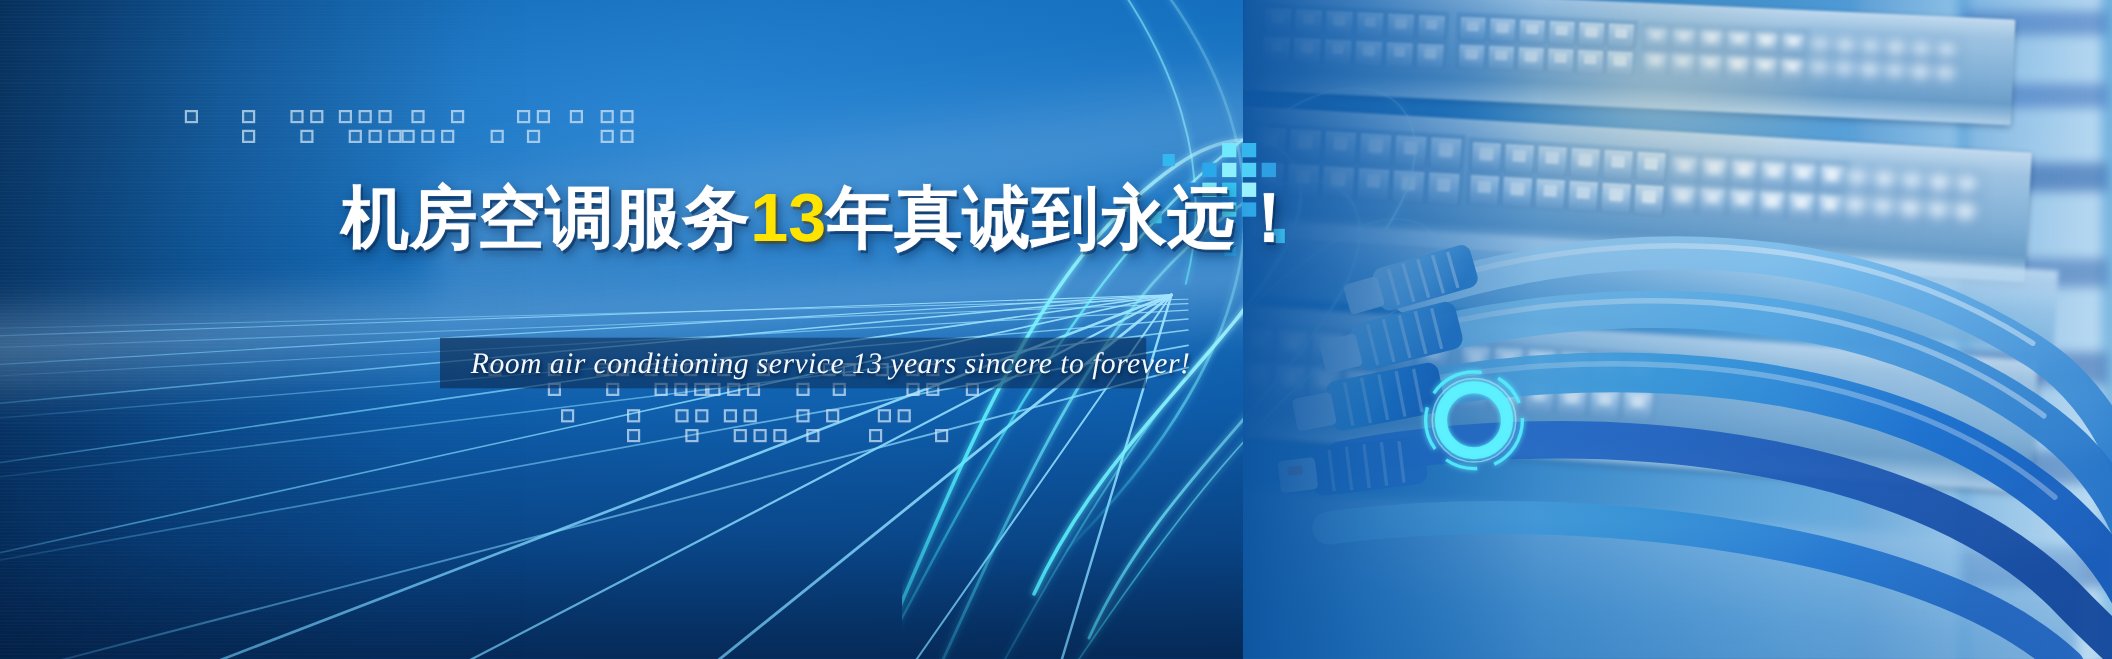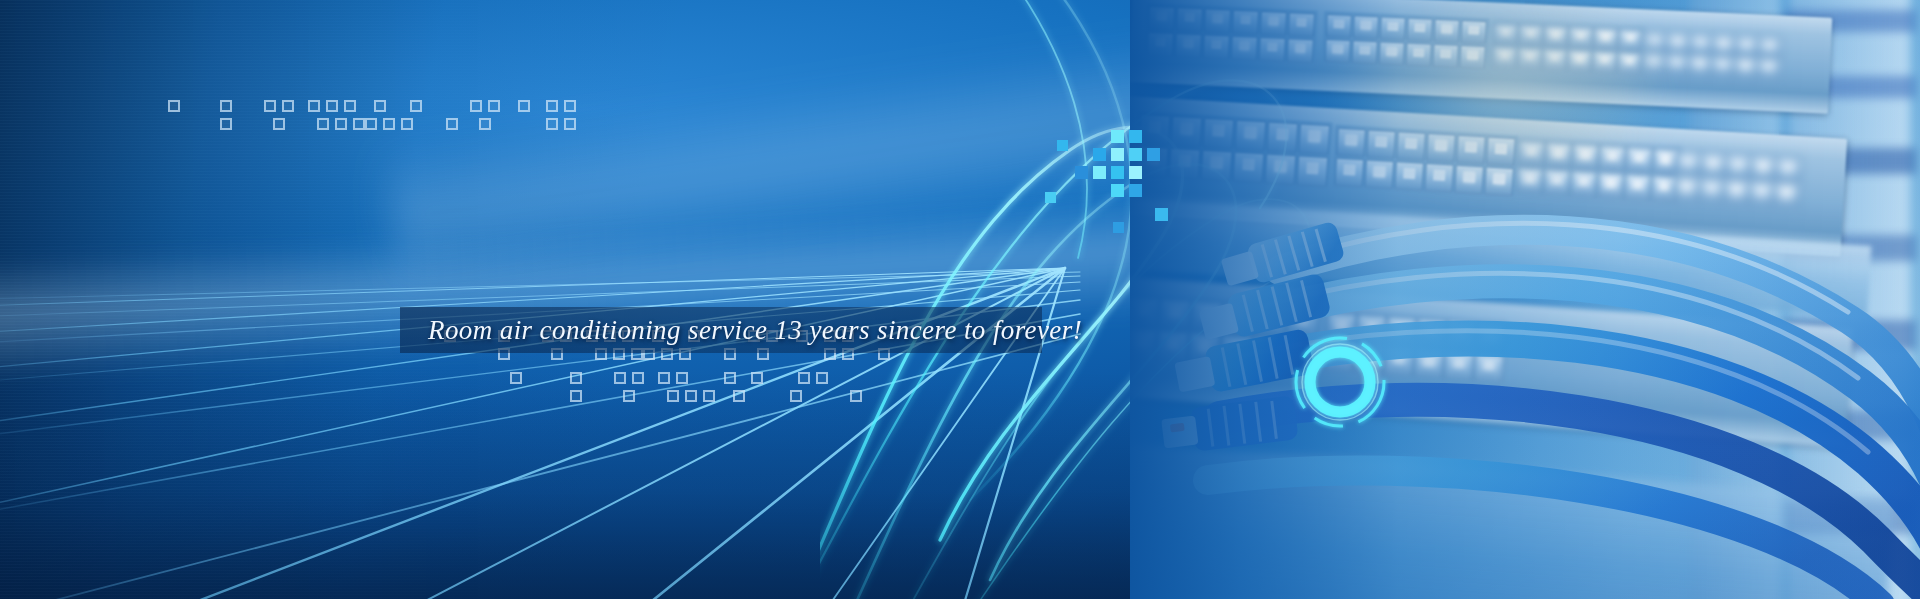--- a/index.html
+++ b/index.html
@@ -623,17 +623,20 @@
       <i style="left:265px;top:60px;"></i>
     <i style="left:286px;top:42px;"></i>
     <i style="left:313px;top:42px;"></i>
     <i style="left:295px;top:60px;"></i>
     <i style="left:360px;top:42px;"></i>
       <i style="left:378px;top:42px;"></i>
     <i style="left:352px;top:60px;"></i>
     <i style="left:412px;top:60px;"></i>
   </div>
 
+  <div class="headline">
+    <span>机房空调服务</span><span class="num">13</span><span>年真诚到永远！</span>
+  </div>
 
   <div class="subbox"></div>
   <div class="subtitle">Room air conditioning service 13 years sincere to forever!</div>
 
 </div>
 
 </body></html>

